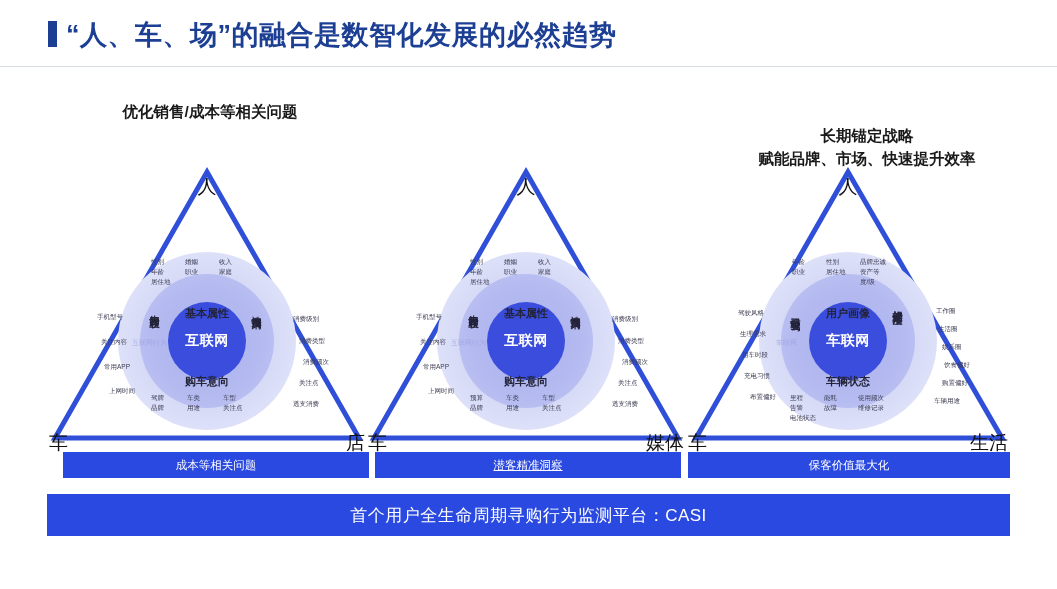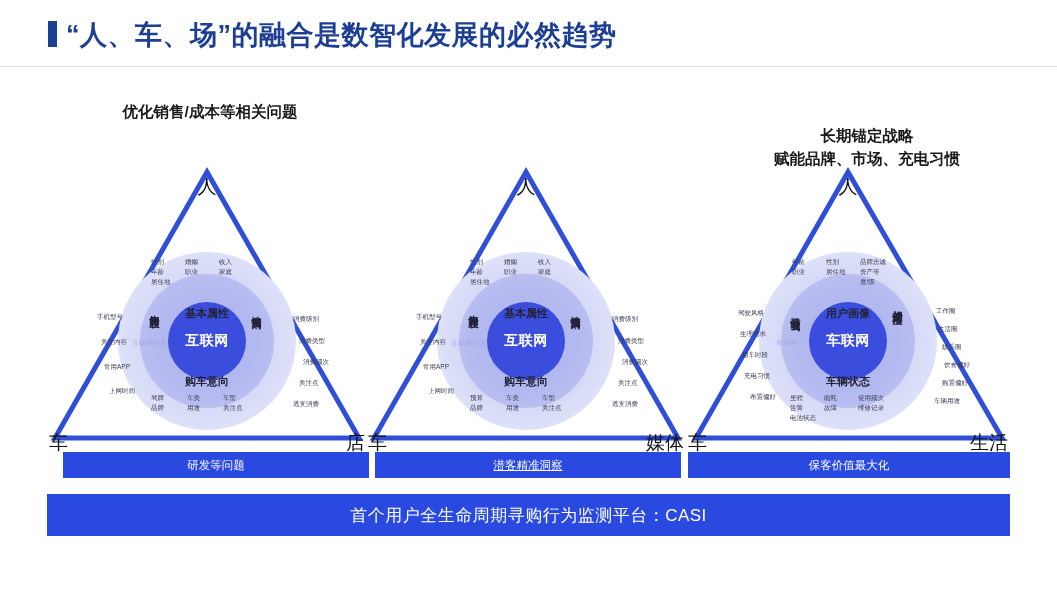--- a/index.html
+++ b/index.html
@@ -125,21 +125,21 @@
   <div class="header-rule"></div>
 </div>
 
 <div class="col-head" style="left:60px;top:100px;width:300px;">
   <span class="l2">优化销售/成本等相关问题</span>
 </div>
 <div class="col-head" style="left:375px;top:100px;width:300px;">
 </div>
 <div class="col-head" style="left:712px;top:100px;width:310px;margin-top:24px;">
   <span class="l1">长期锚定战略</span>
-  <span class="l2">赋能品牌、市场、充电习惯</span>
+  <span class="l2">赋能品牌、市场、快速提升效率</span>
 </div>
 
 <div class="panel" style="left:47px;">
   <svg class="tri" width="320" height="290">
     <polygon points="160,12 312,278 8,278" fill="none" stroke="#2f4fd8" stroke-width="5"></polygon>
   </svg>
   <div class="corner apex">人</div>
   <div class="corner bl">车</div>
   <div class="corner br">店</div>
 
@@ -317,17 +317,17 @@
   <div class="mini" style="left:64px;top:232px;">布置偏好</div>
 
   <div class="mini" style="left:250px;top:146px;">工作圈</div>
   <div class="mini" style="left:252px;top:164px;">生活圈</div>
   <div class="mini" style="left:256px;top:182px;">娱乐圈</div>
   <div class="mini" style="left:258px;top:200px;">饮食偏好</div>
   <div class="mini" style="left:256px;top:218px;">购置偏好</div>
   <div class="mini" style="left:248px;top:236px;">车辆用途</div>
 </div>
 
-<div class="bar" style="left:63px;top:452px;width:306px;">研发等问题</div>
+<div class="bar" style="left:63px;top:452px;width:306px;">成本等相关问题</div>
 <div class="bar" style="left:375px;top:452px;width:306px;text-decoration:underline;">潜客精准洞察</div>
 <div class="bar" style="left:688px;top:452px;width:322px;">保客价值最大化</div>
 
 <div class="wide-bar">首个用户全生命周期寻购行为监测平台：CASI</div>
 
 </body></html>

